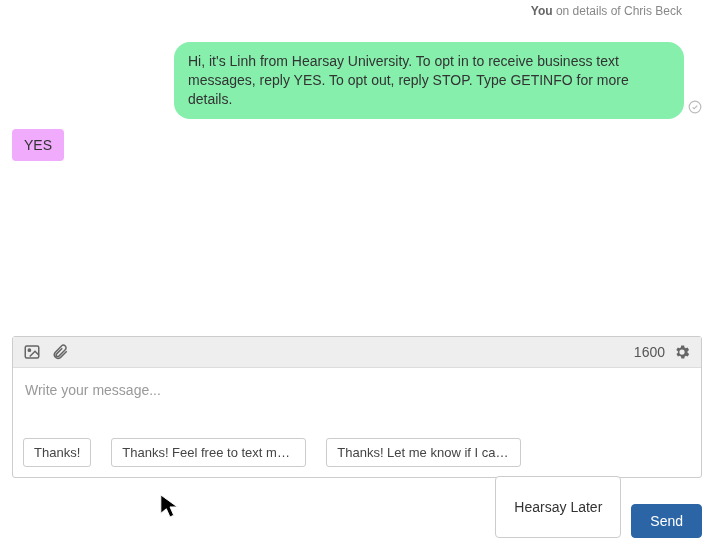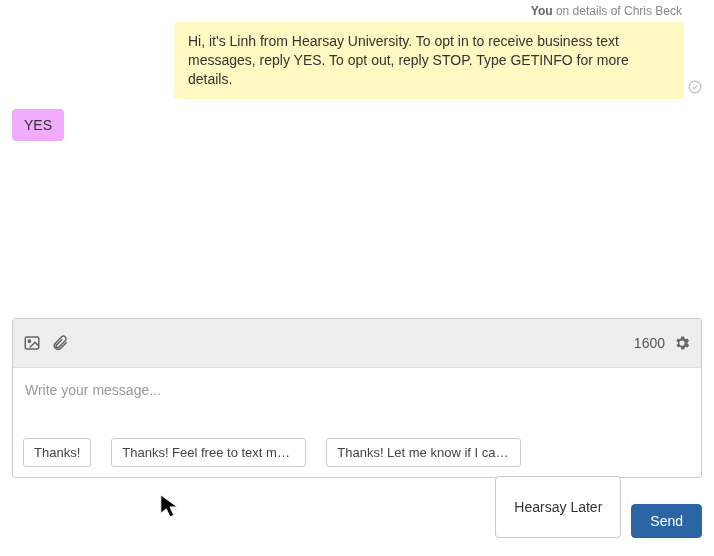--- a/index.html
+++ b/index.html
@@ -23,27 +23,28 @@
     }
     .sender-line .you { font-weight: 700; color: #666; text-align: center; }
     .msg-row-out {
       display: flex;
       justify-content: flex-end;
       align-items: flex-end;
       gap: 4px;
       margin-bottom: 10px;
     }
     .msg-bubble-out {
-      background: #fef9c3;
-      border-radius: 4px;
+      background: #86efac;
+      border-radius: 16px;
       padding: 10px 14px;
       max-width: 510px;
       font-size: 14px;
       line-height: 1.35;
       color: #333;
+      margin-top: 20px;
     }
     .status-icon {
       color: #bbb;
       font-size: 12px;
       padding-bottom: 2px;
     }
     .msg-row-in {
       display: flex;
       justify-content: flex-start;
       margin-bottom: 10px;
@@ -63,21 +64,21 @@
       border: 1px solid #ccc;
       border-radius: 3px;
       background: #fff;
     }
     .composer-toolbar {
       display: flex;
       align-items: flex-end;
       justify-content: space-between;
       background: #eee;
       border-bottom: 1px solid #ddd;
-      padding: 15px 10px;
+      padding: 6px 10px;
     }
     .toolbar-left { display: flex; gap: 10px; align-items: center; }
     .toolbar-right { display: flex; gap: 8px; align-items: center; color:#555; font-size:14px; }
     .icon-btn { color:#666; display:inline-flex; cursor:pointer; }
     .icon-btn svg { width:18px; height:18px; }
     .compose-area {
       min-height: 60px;
       padding: 14px 12px 20px;
       color: #999;
       font-size: 14px;

